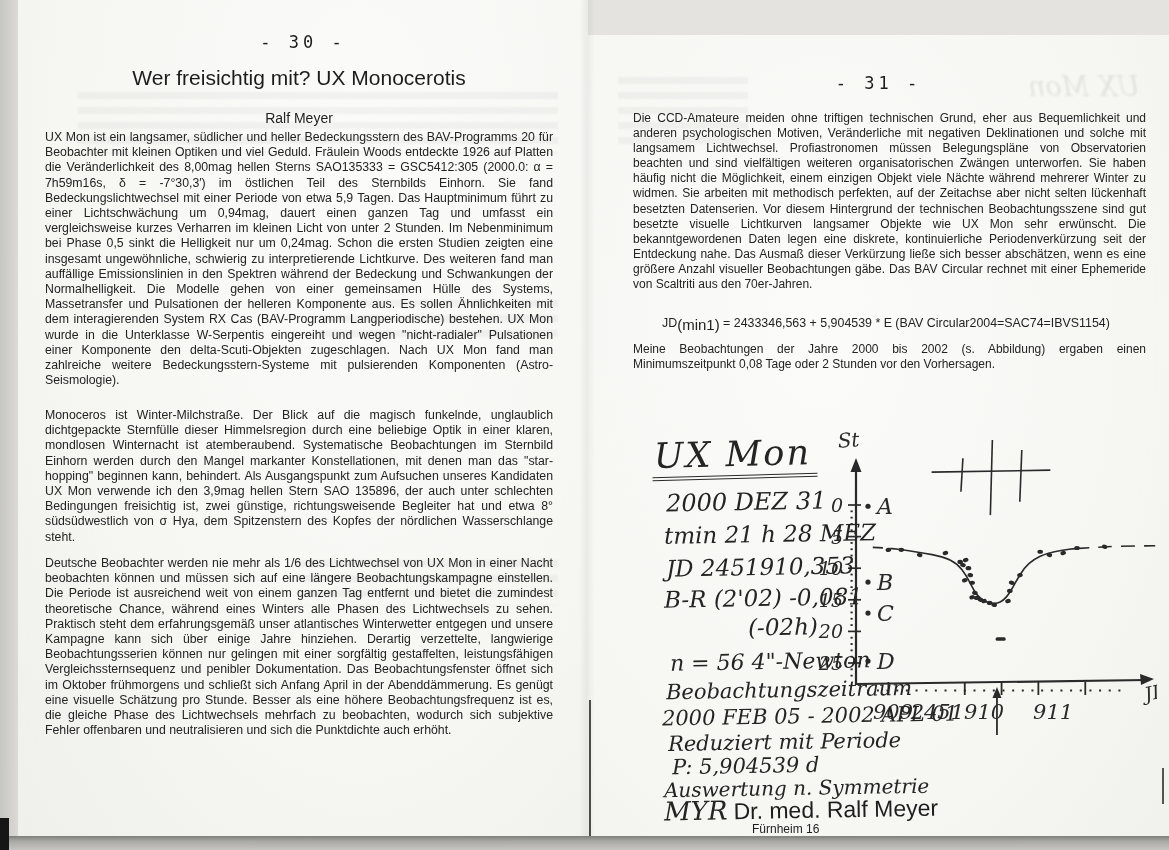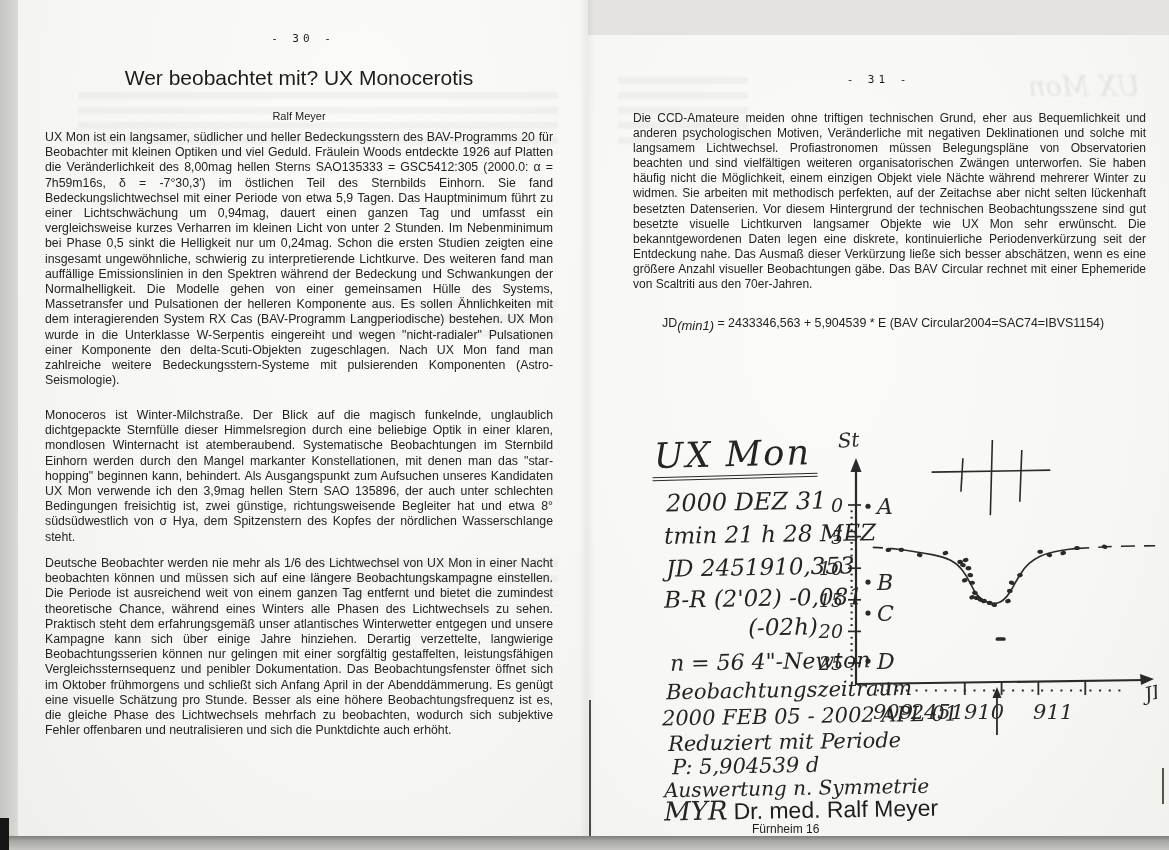--- a/index.html
+++ b/index.html
@@ -7,29 +7,29 @@
     width:1169px;height:850px;position:relative;overflow:hidden;
     background:linear-gradient(90deg,#c6c6c2 0px,#d8d7d3 16px,#e4e3df 22px);
     font-family:"Liberation Sans",sans-serif;color:#222;
   }
   .page{position:absolute;top:0;height:838px;background:#f8f8f5;}
   .page-left{left:18px;width:570px;
     background:radial-gradient(ellipse at 60% 20%, #fbfbf9 0%, #f6f6f3 60%, #efefec 100%);}
   .page-right{left:588px;width:581px;
     background:radial-gradient(ellipse at 40% 35%, #fbfbf9 0%, #f6f6f3 65%, #f0f0ed 100%);margin-top:35px;}
   .pageno{position:absolute;width:100%;text-align:center;
-    font-family:"DejaVu Sans Mono",monospace;font-size:11px;letter-spacing:4px;color:#1d1d1d;}
+    font-family:"DejaVu Sans Mono",monospace;font-size:17px;letter-spacing:4px;color:#1d1d1d;}
   .title{position:absolute;width:508px;left:27px;text-align:center;
     font-size:21px;font-weight:400;color:#1c1c1c;margin:0;}
-  .author{position:absolute;width:508px;left:27px;text-align:center;font-size:11px;color:#222;}
+  .author{position:absolute;width:508px;left:27px;text-align:center;font-size:14px;color:#222;}
   .body-par{position:absolute;left:27px;width:508px;margin:0;
     font-size:12.3px;line-height:15.2px;text-align:justify;color:#232323;}
   .page-right .body-par{left:45px;width:513px;font-size:12px;line-height:15.1px;}
   .formula{position:absolute;left:74px;font-size:12.4px;color:#232323;white-space:nowrap;}
-  .formula sub{font-size:13px;font-style:italic;}
+  .formula sub{font-size:15px;}
   .hw{font-family:"DejaVu Serif",serif;font-style:italic;color:#242424;}
   .chart-wrap{position:absolute;left:12px;top:393px;width:557px;height:430px;}
   .chart-title{position:absolute;left:52px;top:6px;font-size:35px;letter-spacing:2px;
     border-bottom:4px double #2a2a2a;padding:0 6px 1px 2px;transform:rotate(-1.5deg);}
   .ann{position:absolute;white-space:nowrap;font-size:22px;transform:rotate(-1deg);}
   .sig-print{font-family:"Liberation Sans",sans-serif;font-style:normal;font-size:23px;color:#1e1e1e;}
   .bleed{position:absolute;opacity:.08;filter:blur(1px);pointer-events:none;color:#000;}
   .bleed-lines{background:repeating-linear-gradient(180deg,rgba(40,40,40,.55) 0 7px,rgba(0,0,0,0) 7px 15px);}
   .fold-shadow{position:absolute;left:579px;top:0;width:16px;height:838px;
     background:linear-gradient(90deg,rgba(0,0,0,0) 0%,rgba(0,0,0,.05) 50%,rgba(0,0,0,0) 100%);}
@@ -42,40 +42,41 @@
 </head>
 <body>
 
 <div class="page page-left">
   <div class="pageno" style="top:32px">- 30 -</div>
 
   <div class="bleed bleed-lines" style="left:60px;top:92px;width:480px;height:62px"></div>
   <div class="bleed bleed-lines" style="left:300px;top:300px;width:240px;height:40px"></div>
   <div class="bleed bleed-lines" style="left:280px;top:560px;width:260px;height:46px"></div>
 
-  <h1 class="title" style="top:66px">Wer beobachtet mit? UX Monocerotis</h1>
+  <h1 class="title" style="top:66px">Wer freisichtig mit? UX Monocerotis</h1>
   <div class="author" style="top:110px">Ralf Meyer</div>
 
   <p class="body-par" style="top:130px">UX Mon ist ein langsamer, südlicher und heller Bedeckungsstern des BAV-Programms 20 für Beobachter mit kleinen Optiken und viel Geduld. Fräulein Woods entdeckte 1926 auf Platten die Veränderlichkeit des 8,00mag hellen Sterns SAO135333 = GSC5412:305 (2000.0: α = 7h59m16s, δ = -7°30,3′) im östlichen Teil des Sternbilds Einhorn. Sie fand Bedeckungslichtwechsel mit einer Periode von etwa 5,9 Tagen. Das Hauptminimum führt zu einer Lichtschwächung um 0,94mag, dauert einen ganzen Tag und umfasst ein vergleichsweise kurzes Verharren im kleinen Licht von unter 2 Stunden. Im Nebenminimum bei Phase 0,5 sinkt die Helligkeit nur um 0,24mag. Schon die ersten Studien zeigten eine insgesamt ungewöhnliche, schwierig zu interpretierende Lichtkurve. Des weiteren fand man auffällige Emissionslinien in den Spektren während der Bedeckung und Schwankungen der Normalhelligkeit. Die Modelle gehen von einer gemeinsamen Hülle des Systems, Massetransfer und Pulsationen der helleren Komponente aus. Es sollen Ähnlichkeiten mit dem interagierenden System RX Cas (BAV-Programm Langperiodische) bestehen. UX Mon wurde in die Unterklasse W-Serpentis eingereiht und wegen "nicht-radialer" Pulsationen einer Komponente den delta-Scuti-Objekten zugeschlagen. Nach UX Mon fand man zahlreiche weitere Bedeckungsstern-Systeme mit pulsierenden Komponenten (Astro-Seismologie).</p>
   <p class="body-par" style="top:408px">Monoceros ist Winter-Milchstraße. Der Blick auf die magisch funkelnde, unglaublich dichtgepackte Sternfülle dieser Himmelsregion durch eine beliebige Optik in einer klaren, mondlosen Winternacht ist atemberaubend. Systematische Beobachtungen im Sternbild Einhorn werden durch den Mangel markanter Konstellationen, mit denen man das "star-hopping" beginnen kann, behindert. Als Ausgangspunkt zum Aufsuchen unseres Kandidaten UX Mon verwende ich den 3,9mag hellen Stern SAO 135896, der auch unter schlechten Bedingungen freisichtig ist, zwei günstige, richtungsweisende Begleiter hat und etwa 8° südsüdwestlich von σ Hya, dem Spitzenstern des Kopfes der nördlichen Wasserschlange steht.</p>
   <p class="body-par" style="top:556px">Deutsche Beobachter werden nie mehr als 1/6 des Lichtwechsel von UX Mon in einer Nacht beobachten können und müssen sich auf eine längere Beobachtungskampagne einstellen. Die Periode ist ausreichend weit von einem ganzen Tag entfernt und bietet die zumindest theoretische Chance, während eines Winters alle Phasen des Lichtwechsels zu sehen. Praktisch steht dem erfahrungsgemäß unser atlantisches Winterwetter entgegen und unsere Kampagne kann sich über einige Jahre hinziehen. Derartig verzettelte, langwierige Beobachtungsserien können nur gelingen mit einer sorgfältig gestaffelten, leistungsfähigen Vergleichssternsequenz und penibler Dokumentation. Das Beobachtungsfenster öffnet sich im Oktober frühmorgens und schließt sich Anfang April in der Abenddämmerung. Es genügt eine visuelle Schätzung pro Stunde. Besser als eine höhere Beobachtungsfrequenz ist es, die gleiche Phase des Lichtwechsels mehrfach zu beobachten, wodurch sich subjektive Fehler offenbaren und neutralisieren und sich die Punktdichte auch erhöht.</p>
 </div>
 
 <div class="page page-right">
   <div class="pageno" style="top:38px">- 31 -</div>
 
   <div class="bleed bleed-lines" style="left:30px;top:42px;width:130px;height:72px"></div>
   <div class="bleed hw" style="left:440px;top:36px;font-size:27px;transform:scaleX(-1)">UX Mon</div>
 
   <p class="body-par" style="top:76px">Die CCD-Amateure meiden ohne triftigen technischen Grund, eher aus Bequemlichkeit und anderen psychologischen Motiven, Veränderliche mit negativen Deklinationen und solche mit langsamem Lichtwechsel. Profiastronomen müssen Belegungspläne von Observatorien beachten und sind vielfältigen weiteren organisatorischen Zwängen unterworfen. Sie haben häufig nicht die Möglichkeit, einem einzigen Objekt viele Nächte während mehrerer Winter zu widmen. Sie arbeiten mit methodisch perfekten, auf der Zeitachse aber nicht selten lückenhaft besetzten Datenserien. Vor diesem Hintergrund der technischen Beobachtungsszene sind gut besetzte visuelle Lichtkurven langsamer Objekte wie UX Mon sehr erwünscht. Die bekanntgewordenen Daten legen eine diskrete, kontinuierliche Periodenverkürzung seit der Entdeckung nahe. Das Ausmaß dieser Verkürzung ließe sich besser abschätzen, wenn es eine größere Anzahl visueller Beobachtungen gäbe. Das BAV Circular rechnet mit einer Ephemeride von Scaltriti aus den 70er-Jahren.</p>
 
   <div class="formula" style="top:281px">
     <span>JD</span><sub>(min1)</sub><span> = 2433346,563 + 5,904539 * E (BAV Circular2004=SAC74=IBVS1154)</span>
   </div>
 
+  <p class="body-par" style="top:307px">Meine Beobachtungen der Jahre 2000 bis 2002 (s. Abbildung) ergaben einen Minimumszeitpunkt 0,08 Tage oder 2 Stunden vor den Vorhersagen.</p>
 
   <div class="chart-wrap">
     <svg id="chart-svg" width="557" height="430" viewBox="600 393 557 430" style="position:absolute;left:0;top:0">
         <line x1="856" y1="650" x2="856" y2="432" stroke="#2a2a2a" stroke-width="2.2"></line>
         <polygon points="856,423 850.5,437 861.5,437" fill="#2a2a2a"></polygon>
         <line x1="856" y1="649" x2="1146" y2="645" stroke="#2a2a2a" stroke-width="2.2"></line>
         <polygon points="1154,644 1140,639 1141,650" fill="#2a2a2a"></polygon>
         <text fill="#2a2a2a" font-family="&quot;DejaVu Serif&quot;,serif" font-style="italic" x="849" y="412" font-size="20" text-anchor="middle" transform="rotate(-4 849 412)">St</text>
         <text fill="#2a2a2a" font-family="&quot;DejaVu Serif&quot;,serif" font-style="italic" x="1146" y="666" font-size="19" transform="rotate(-12 1146 666)">JD</text>
         <rect x="850.5" y="475.42" width="2.2" height="1.8" fill="#2a2a2a"></rect>

